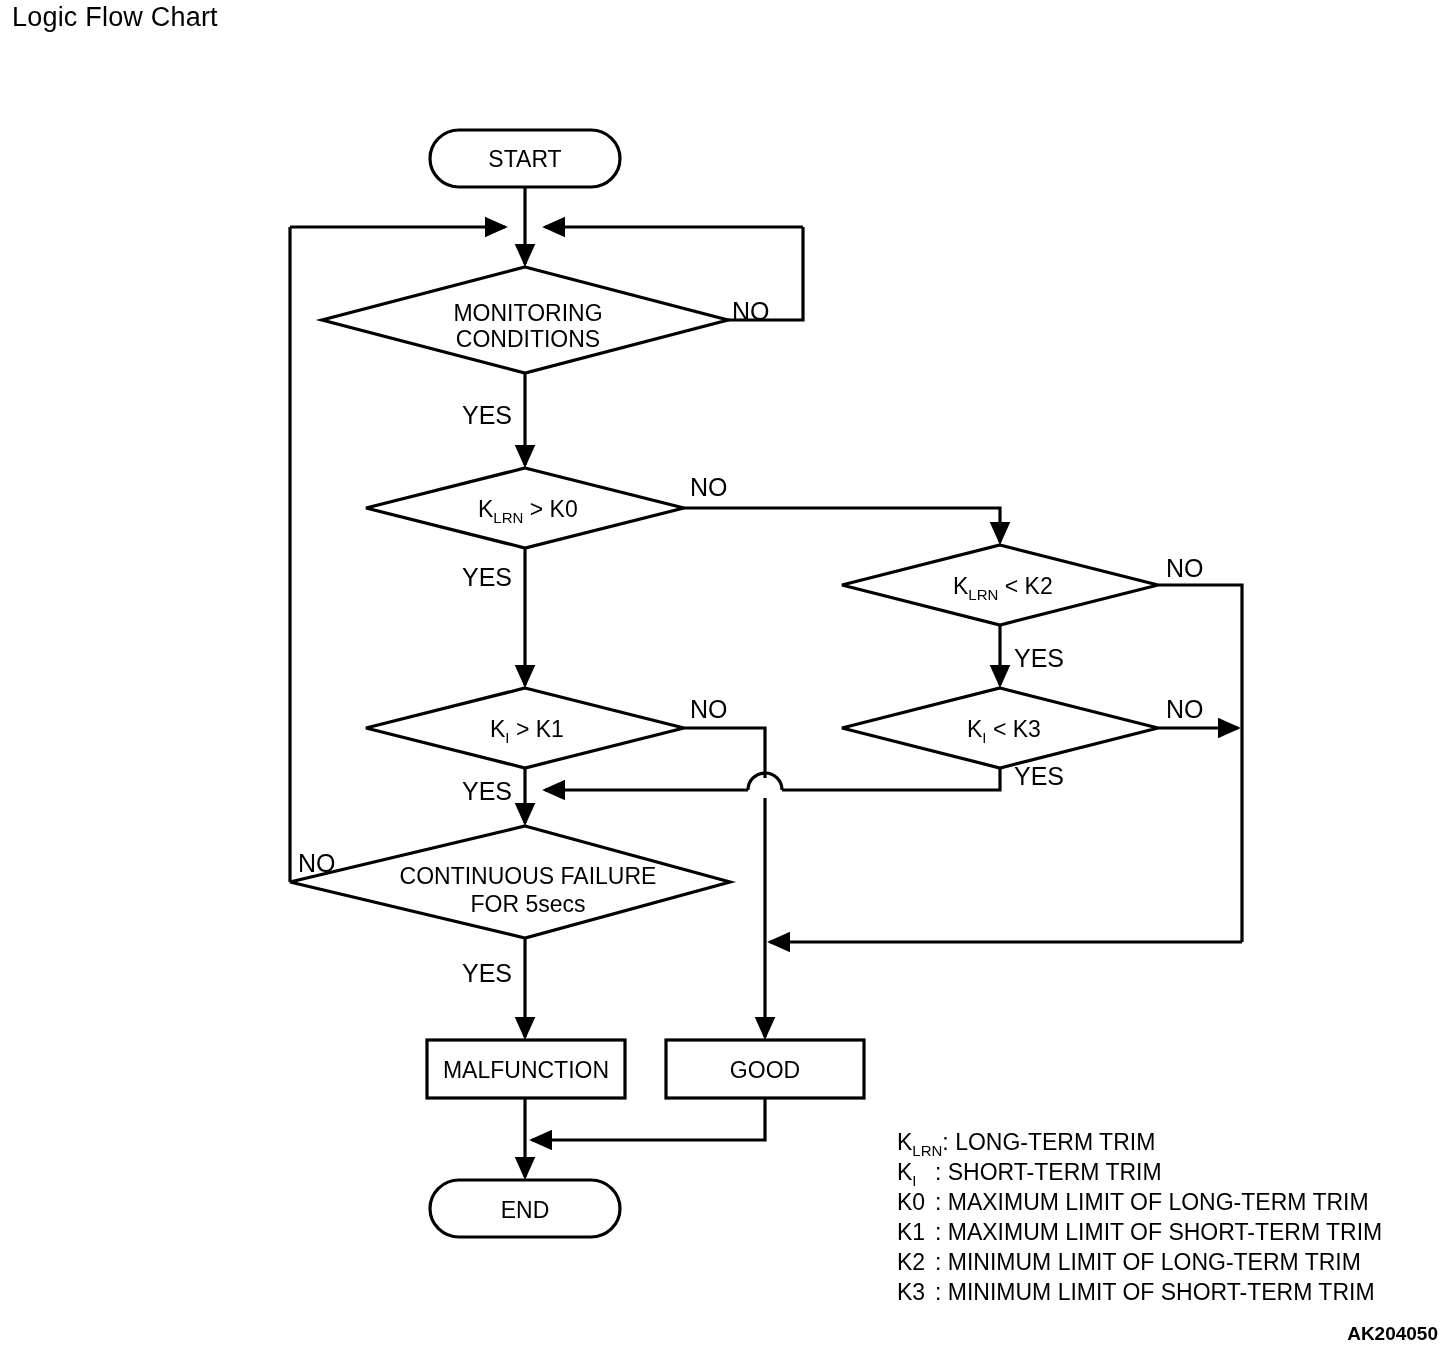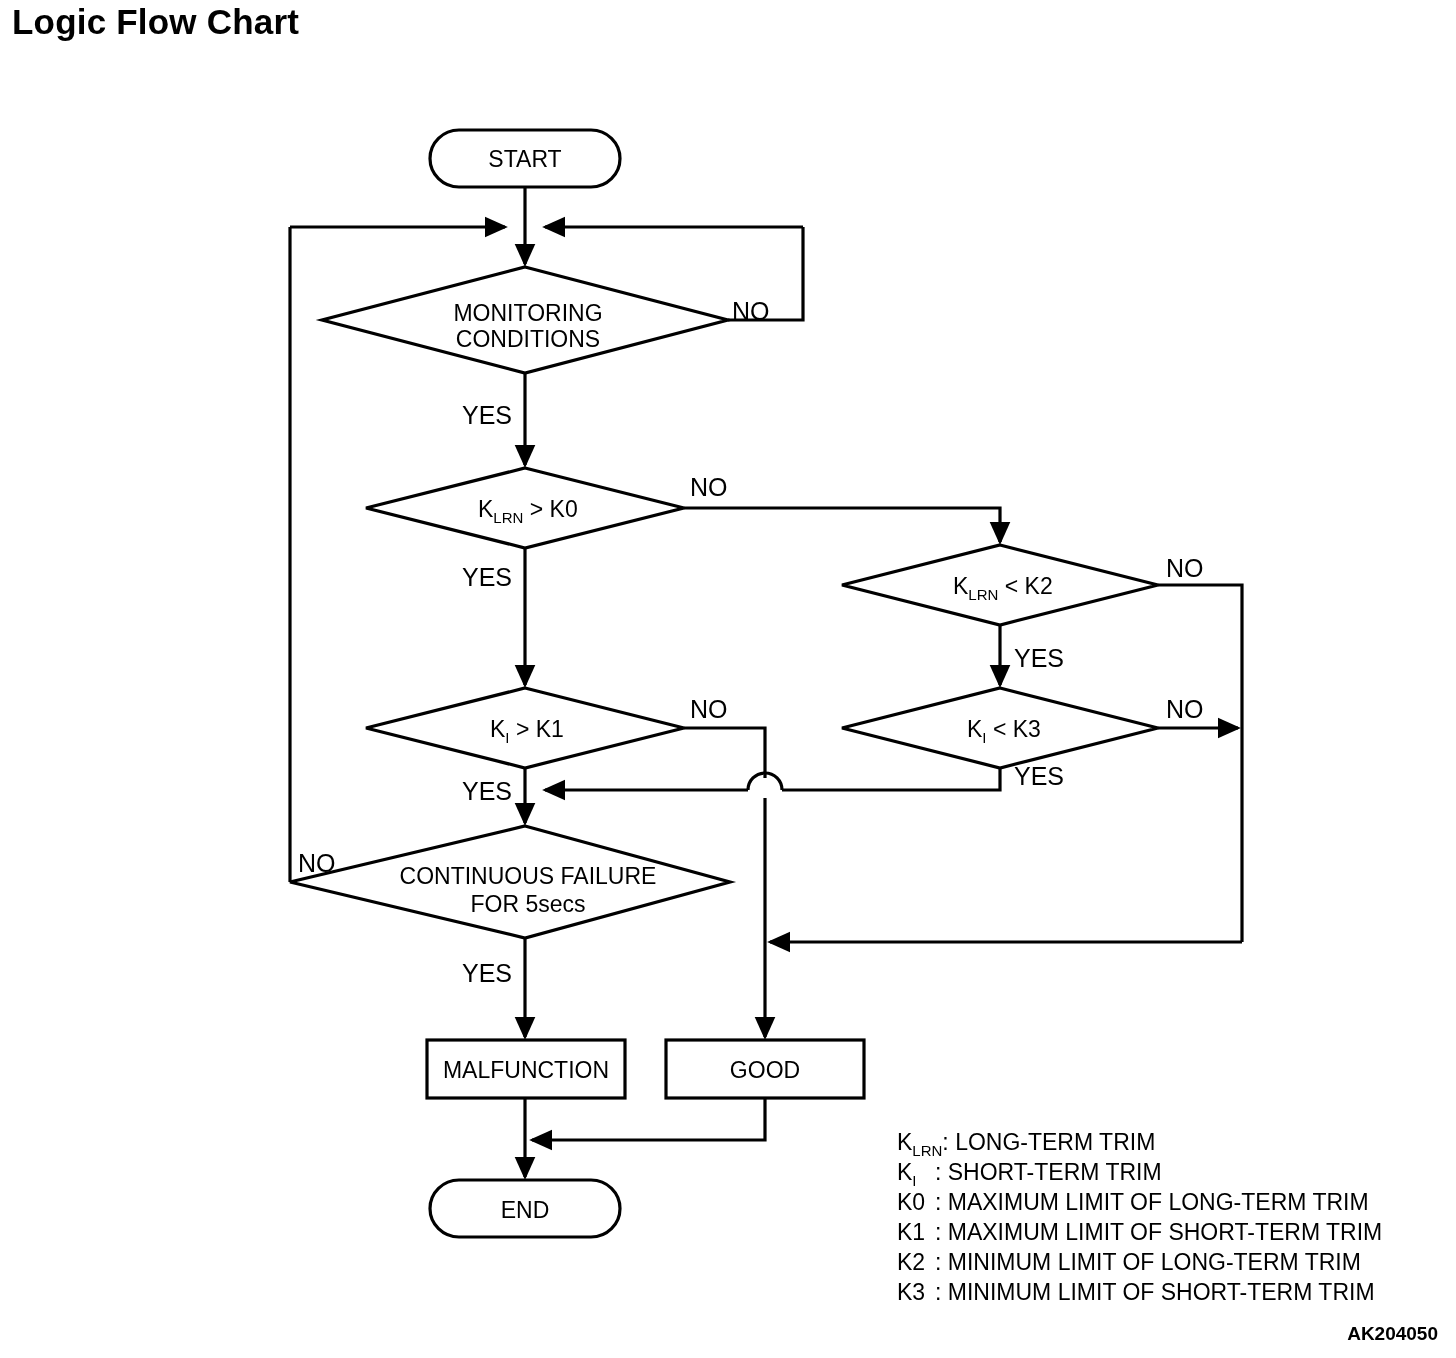--- a/index.html
+++ b/index.html
@@ -12,22 +12,22 @@
     height: 1358px;
     font-family: "Liberation Sans", sans-serif;
     color: #000000;
     position: relative;
     overflow: hidden;
   }
   #page-title {
     position: absolute;
     left: 12px;
     top: 2px;
-    font-size: 35px;
-    font-weight: bold;
+    font-size: 27px;
+    font-weight: normal;
     letter-spacing: 0.2px;
   }
   #flow-svg {
     position: absolute;
     left: 0;
     top: 0;
     width: 1456px;
     height: 1358px;
   }
   #flow-svg text {

